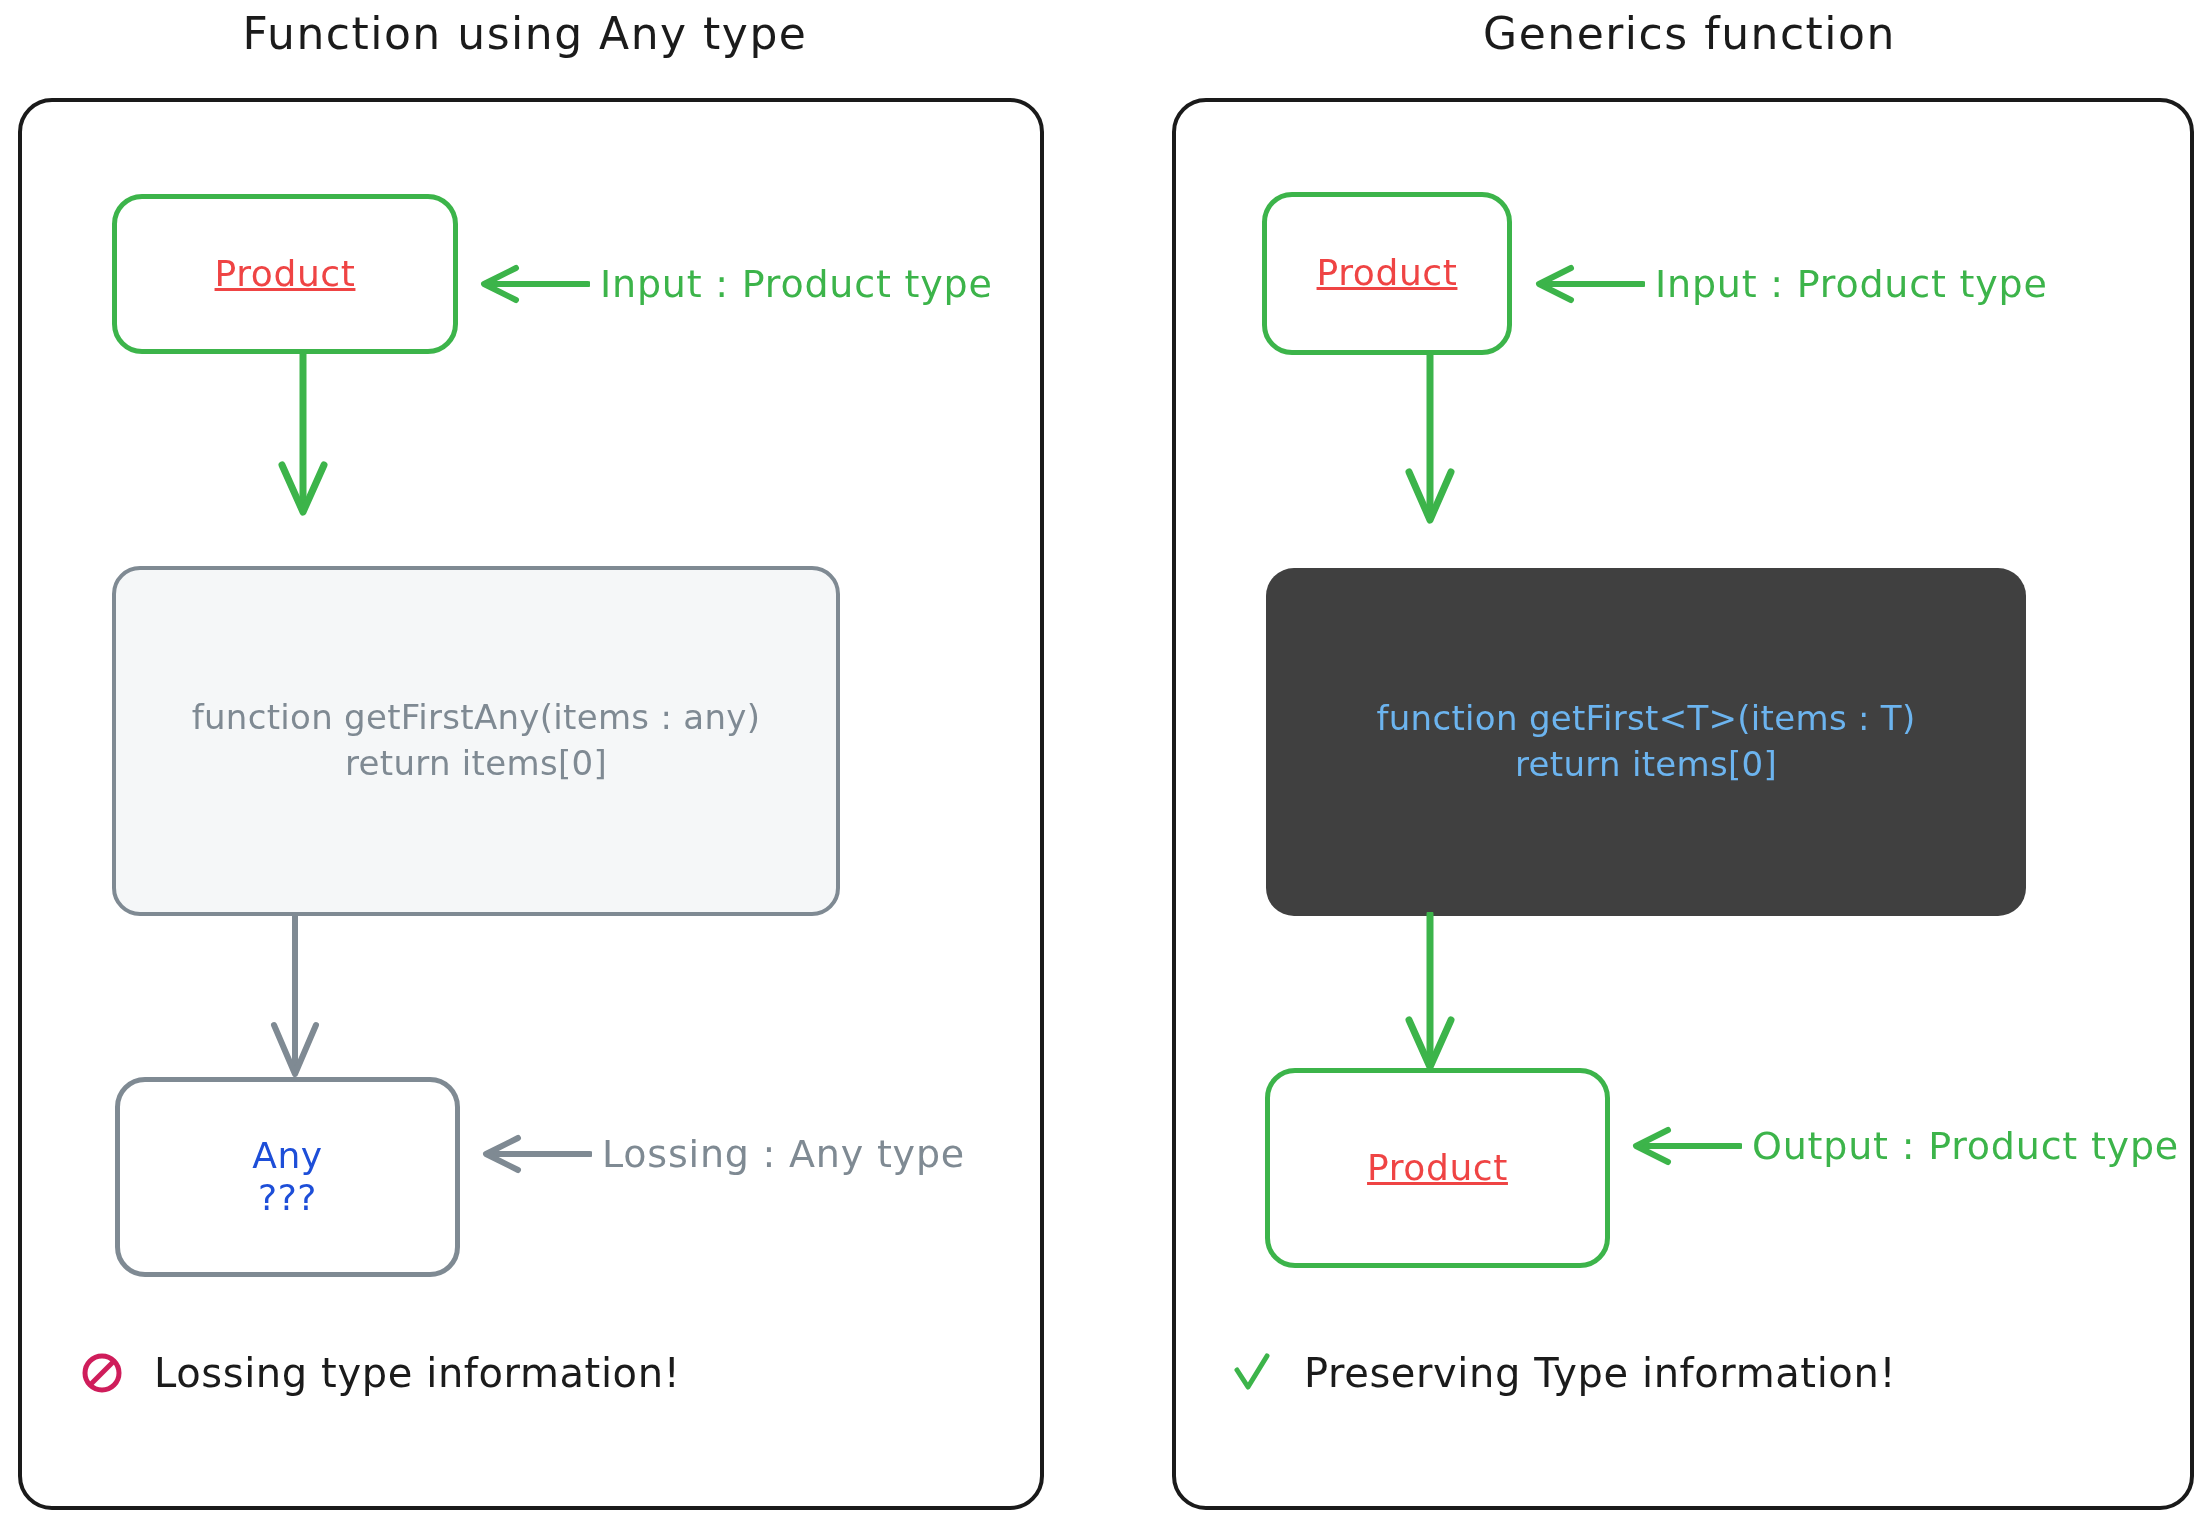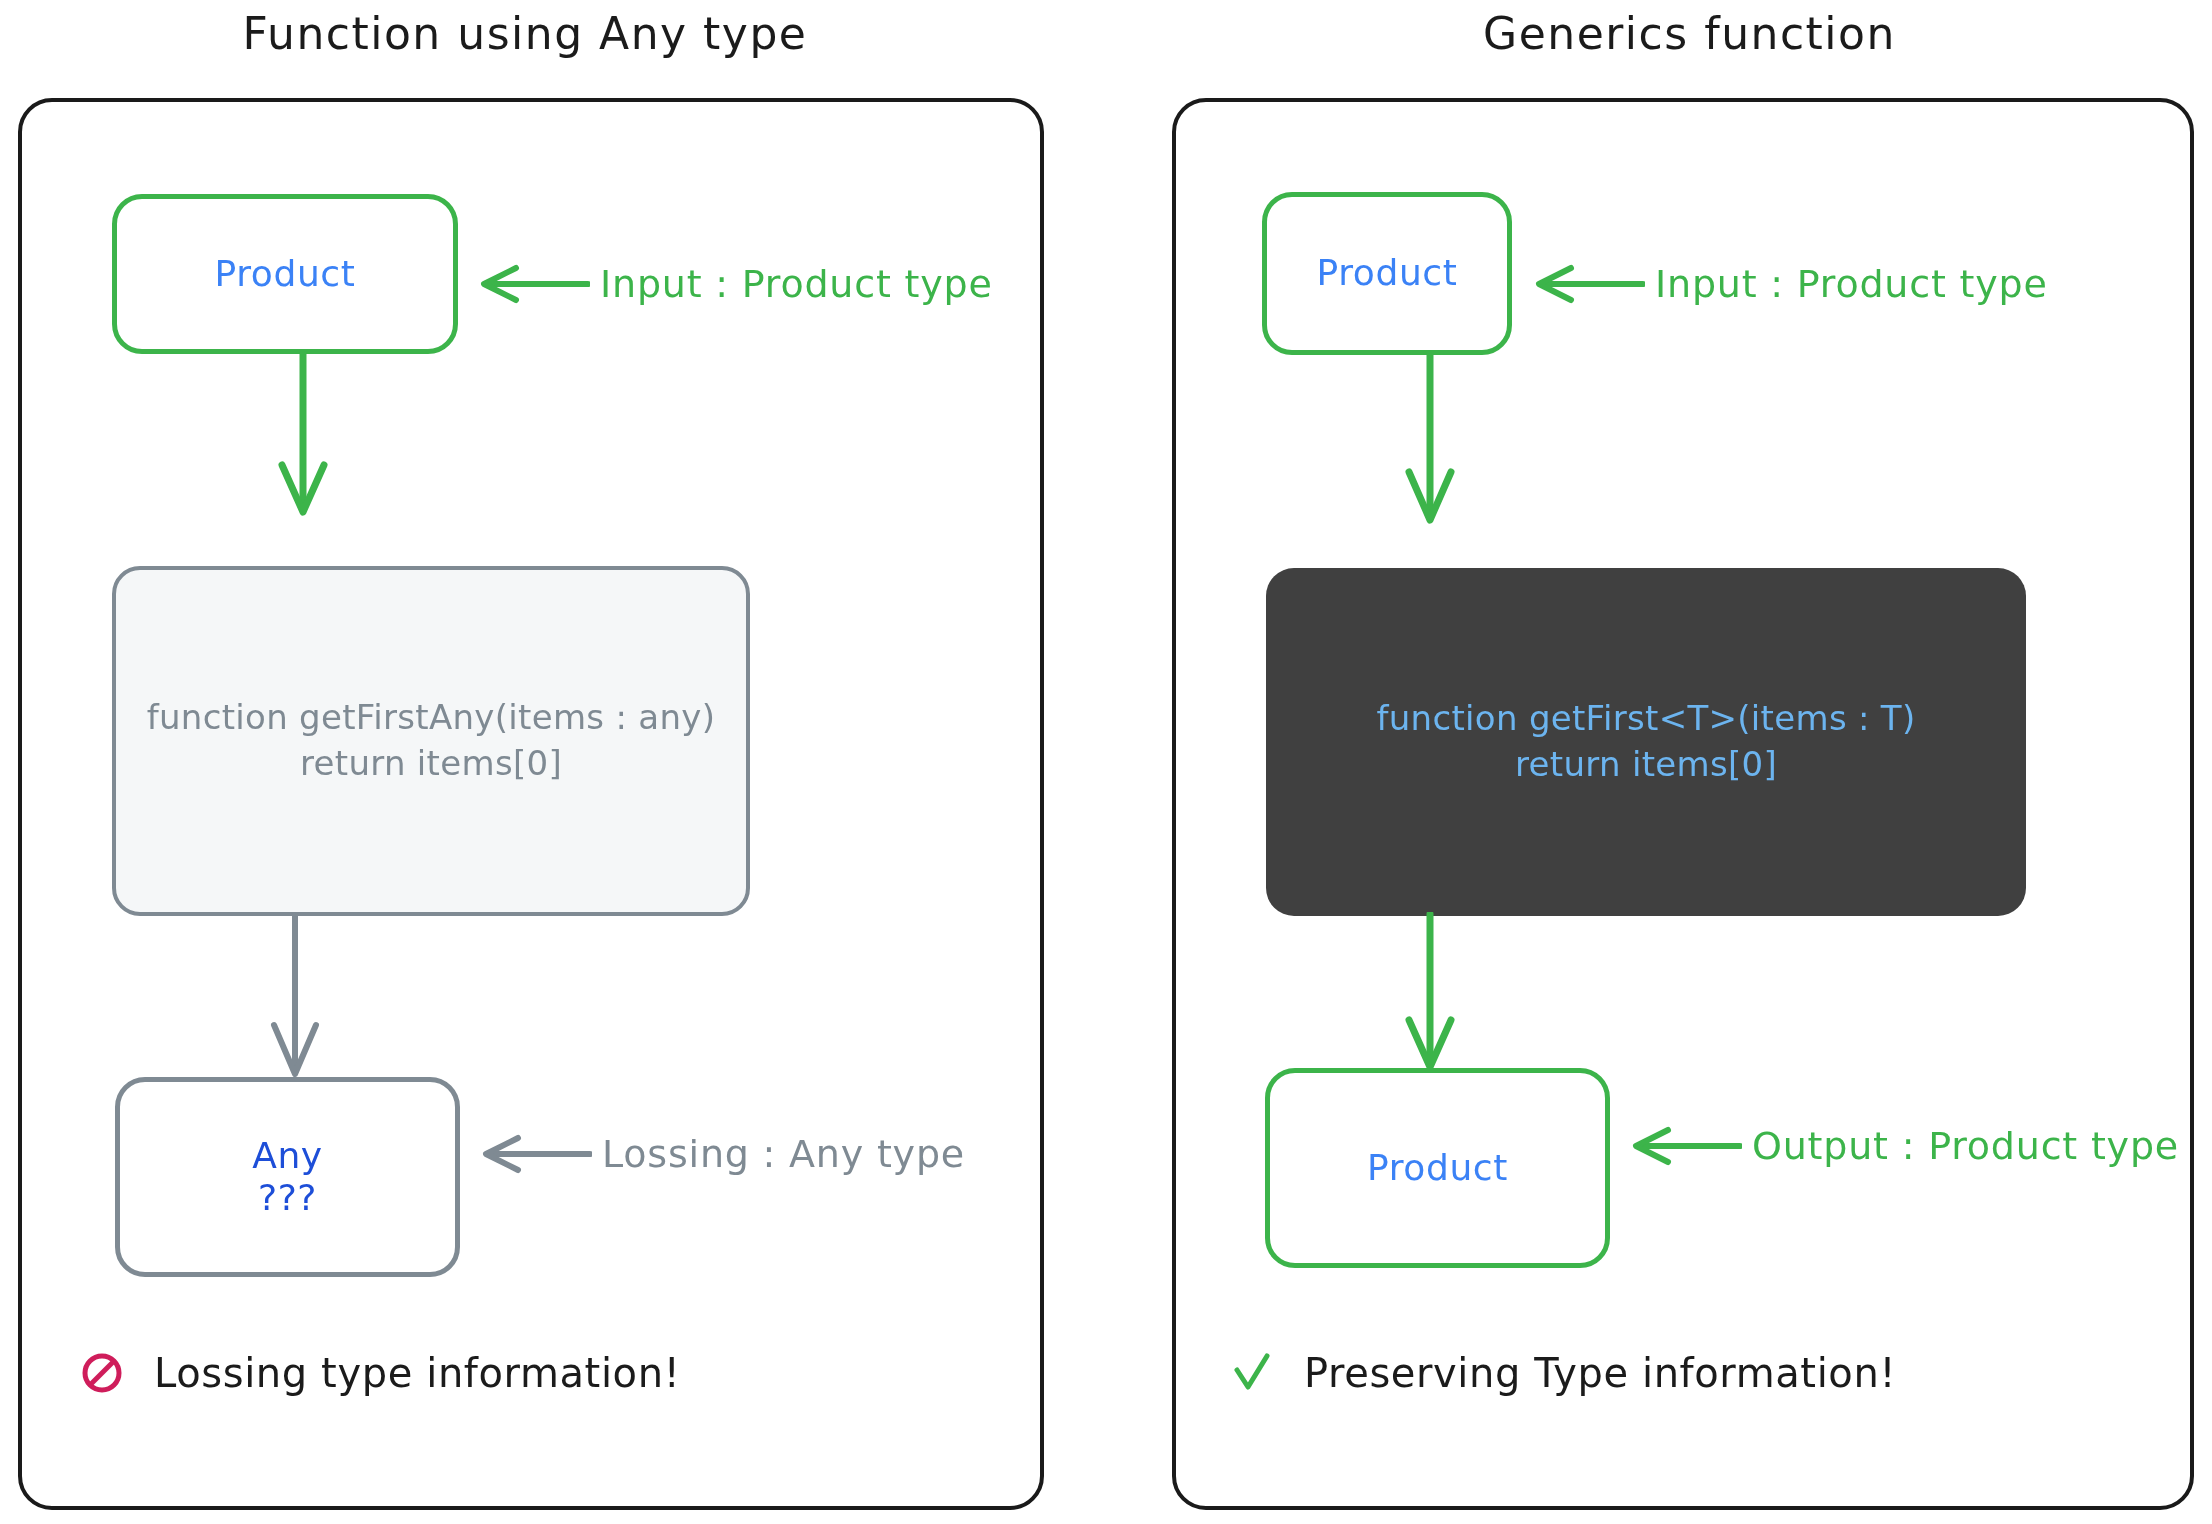--- a/index.html
+++ b/index.html
@@ -57,21 +57,21 @@
     text-align: center;
   }
   .type-box .box-label {
     font-family: "DejaVu Sans", sans-serif;
     font-size: 36px;
     line-height: 1.18;
     letter-spacing: 0.6px;
     white-space: pre-line;
   }
   .green-box  { border: 5px solid #3cb44a; }
-  .green-box .box-label  { color: #3b82f6; }
+  .green-box .box-label  { color: #ef4444; text-decoration: underline; }
   .grey-box   { border: 5px solid #7f8a93; }
   .grey-box .box-label   { color: #1d4ed8; }
 
   
   .code-box {
     position: absolute;
     box-sizing: border-box;
     display: flex;
     align-items: center;
     justify-content: center;
@@ -161,21 +161,21 @@
       <path d="M46 6 L14 22 L46 38" stroke="#3cb44a" stroke-width="6" stroke-linecap="round" stroke-linejoin="round" fill="none"></path>
     </svg>
     <span class="ann-text">Input : Product type</span>
   </div>
 
   <svg class="connector" style="left:258px; top:352px;" width="90" height="170" viewBox="0 0 90 170">
     <path d="M45 2 V150" stroke="#3cb44a" stroke-width="7" stroke-linecap="round" fill="none"></path>
     <path d="M24 113 L45 160 L66 113" stroke="#3cb44a" stroke-width="7" stroke-linecap="round" stroke-linejoin="round" fill="none"></path>
   </svg>
 
-  <div class="code-box code-grey" style="left:112px; top:566px; width:638px; height:350px;">
+  <div class="code-box code-grey" style="left:112px; top:566px; width:728px; height:350px;">
     <span class="code-text"><span>function getFirstAny(items : any)</span><br><span>return items[0]</span></span>
   </div>
 
   <svg class="connector" style="left:250px; top:912px;" width="90" height="170" viewBox="0 0 90 170">
     <path d="M45 2 V152" stroke="#7f8a93" stroke-width="6" stroke-linecap="round" fill="none"></path>
     <path d="M24 113 L45 162 L66 113" stroke="#7f8a93" stroke-width="6" stroke-linecap="round" stroke-linejoin="round" fill="none"></path>
   </svg>
 
   <div class="type-box grey-box" style="left:115px; top:1077px; width:345px; height:200px;">
     <span class="box-label"><span>Any</span><br><span>???</span></span>

